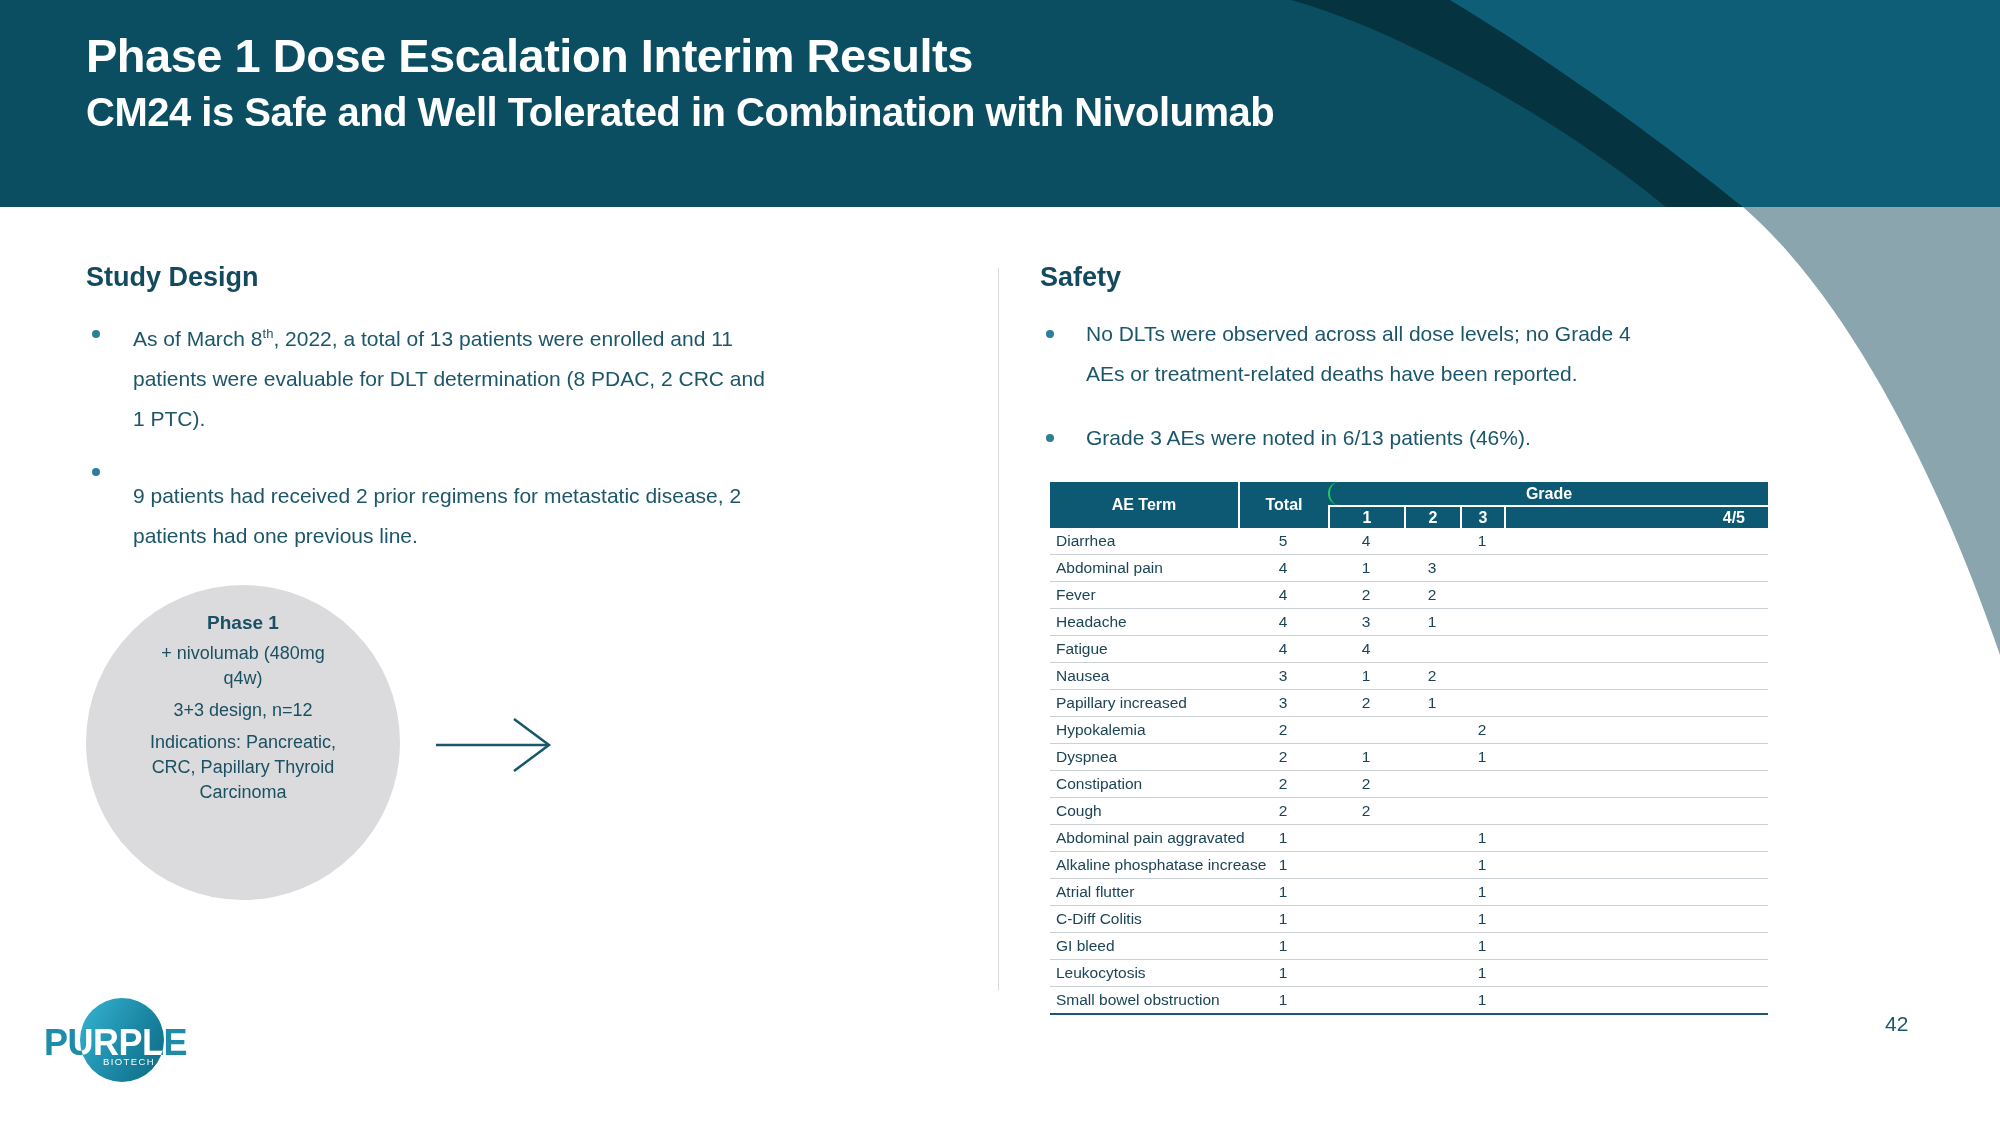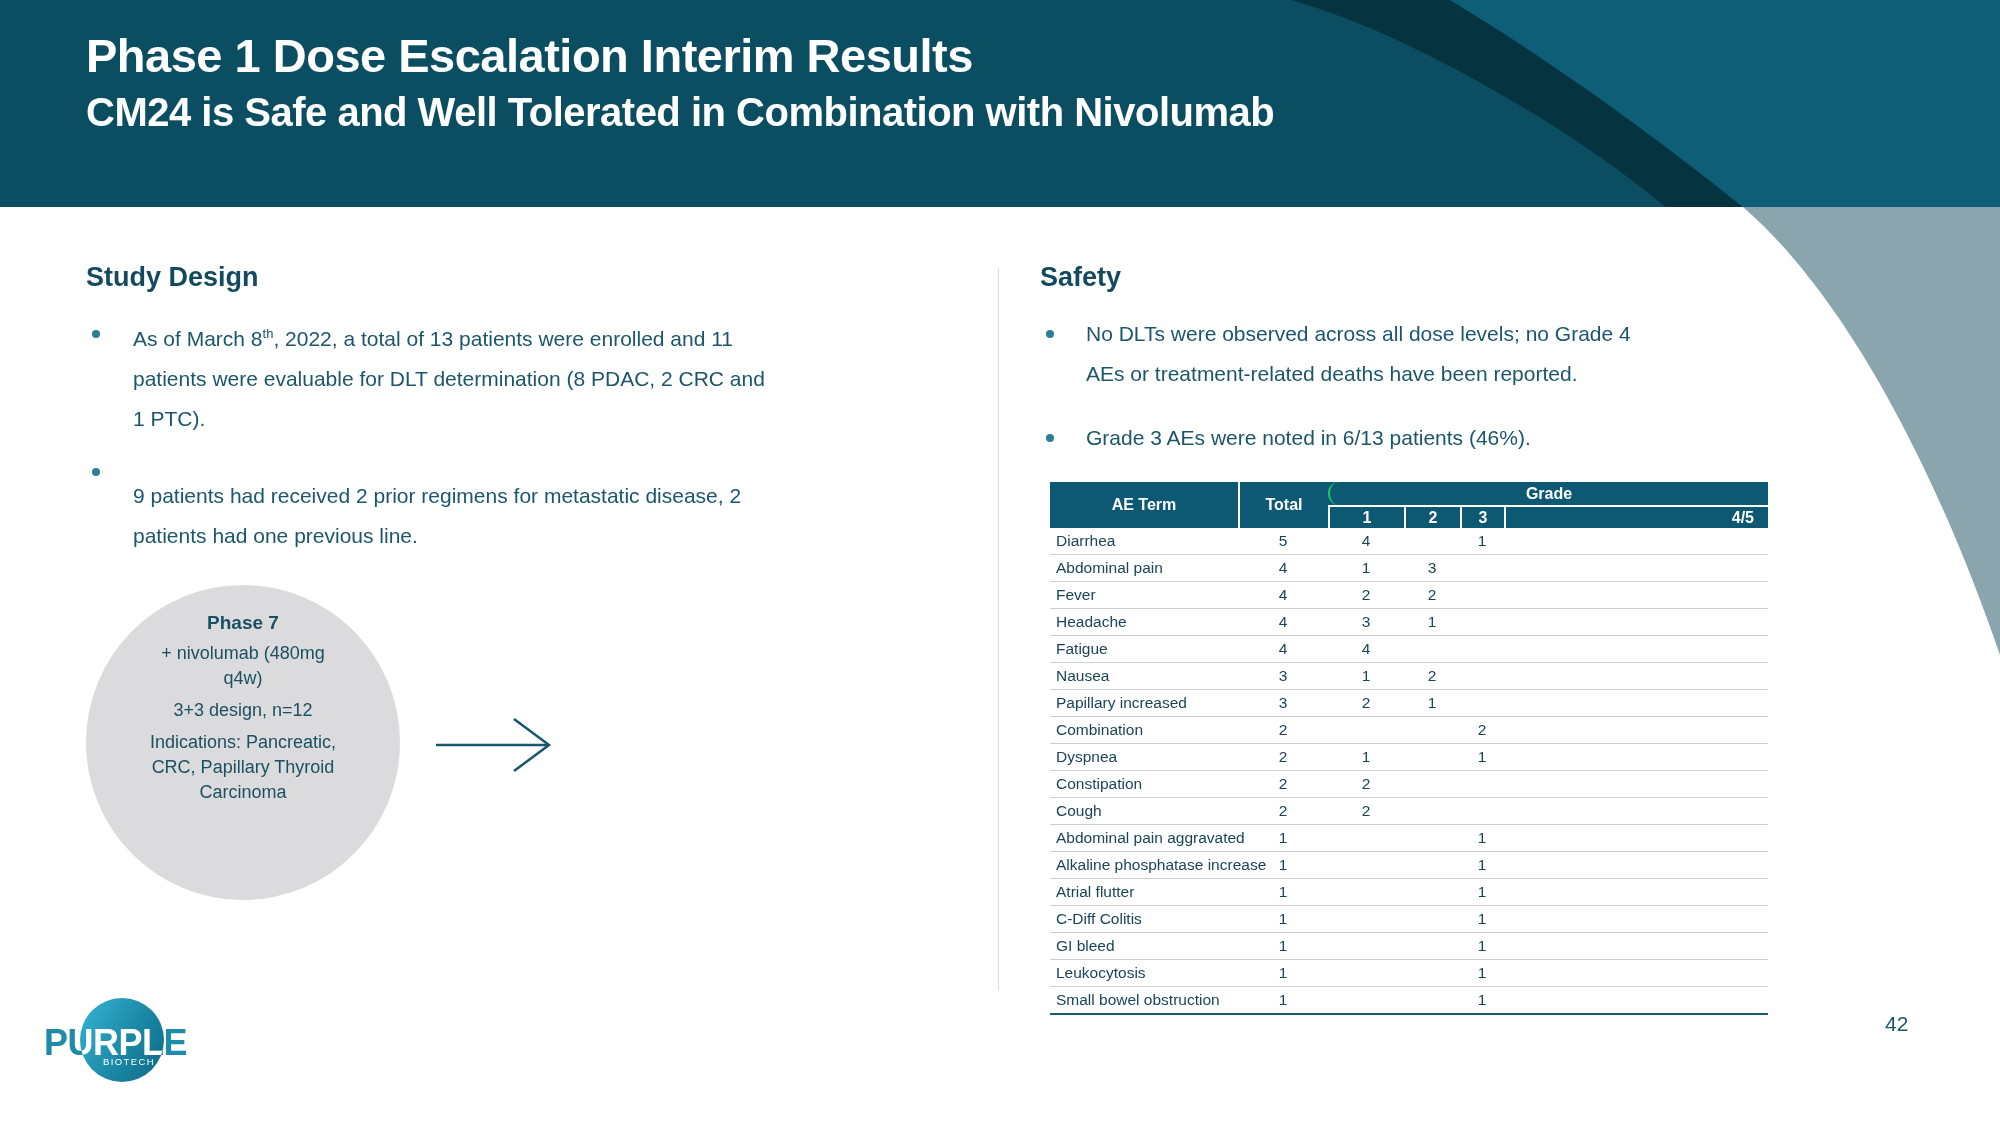--- a/index.html
+++ b/index.html
@@ -31,21 +31,21 @@
   .ae-table{position:absolute;left:1050px;top:482px;width:718px;font-size:15.5px;color:#1b4557;}
   .thead{display:grid;grid-template-columns:188px 90px 76px 56px 44px 264px;grid-template-rows:23px 23px;background:#0d5973;color:#ffffff;font-weight:bold;font-size:16px;}
   .th{display:flex;align-items:center;justify-content:center;}
   .th-ae{grid-row:1/3;grid-column:1;text-align:center;}
   .th-total{grid-row:1/3;grid-column:2;border-left:2px solid #fff;}
   .th-grade{grid-row:1;grid-column:3/7;border-left:2px solid #22c55e;border-radius:11px;}
   .th-g{grid-row:2;border-top:2px solid #fff;}
   .th-g1{grid-column:3;border-left:2px solid #fff;}
   .th-g2{grid-column:4;border-left:2px solid #fff;}
   .th-g3{grid-column:5;border-left:2px solid #fff;}
-  .th-g45{grid-column:6;border-left:2px solid #fff;justify-content:flex-end;padding-right:14px;box-sizing:border-box;}
+  .th-g45{grid-column:6;border-left:2px solid #fff;justify-content:flex-end;padding-right:23px;box-sizing:border-box;}
   .tbody{display:block;}
   .tr{display:grid;grid-template-columns:188px 90px 76px 56px 44px 264px;height:26px;align-items:center;border-bottom:1px solid #cbd0d4;}
   .tr:last-child{border-bottom:2px solid #1a5a71;}
   .td{overflow:visible;white-space:nowrap;}
   .td-term{padding-left:6px;}
   .td-num{text-align:center;}
   
   .logo{position:absolute;left:42px;top:996px;width:160px;height:92px;}
   .logo-word{position:absolute;left:2px;top:26px;font-size:36px;font-weight:bold;letter-spacing:-0.5px;color:#1e8ca8;white-space:nowrap;}
   .logo-circle{position:absolute;left:38px;top:2px;width:84px;height:84px;border-radius:50%;overflow:hidden;background:linear-gradient(120deg,#37b5d3 0%,#1b89a6 55%,#0d6882 100%);}
@@ -84,21 +84,21 @@
   </div>
 
   <div class="bullet-item">
     <span class="dot" style="left:92px;top:468px;"></span>
     <div class="btext" style="left:133px;top:476px;width:700px;">9 patients had received 2 prior regimens for metastatic disease, 2
 patients had one previous line.</div>
   </div>
 
   <div class="big-circle" style="left:86px;">
     <div class="circle-inner">
-      <div class="p1-title">Phase 7</div>
+      <div class="p1-title">Phase 1</div>
       <div class="p1-line">+ nivolumab (480mg
 q4w)</div>
       <div class="p1-line">3+3 design, n=12</div>
       <div class="p1-line">Indications: Pancreatic,
 CRC, Papillary Thyroid
 Carcinoma</div>
     </div>
   </div>
 
   <div class="arrow-wrap">
@@ -183,21 +183,21 @@
         </div>
         <div class="tr">
           <div class="td td-term">Papillary increased</div>
           <div class="td td-num">3</div>
           <div class="td td-num">2</div>
           <div class="td td-num">1</div>
           <div class="td td-num"></div>
           <div class="td td-num"></div>
         </div>
         <div class="tr">
-          <div class="td td-term">Combination</div>
+          <div class="td td-term">Hypokalemia</div>
           <div class="td td-num">2</div>
           <div class="td td-num"></div>
           <div class="td td-num"></div>
           <div class="td td-num">2</div>
           <div class="td td-num"></div>
         </div>
         <div class="tr">
           <div class="td td-term">Dyspnea</div>
           <div class="td td-num">2</div>
           <div class="td td-num">1</div>

